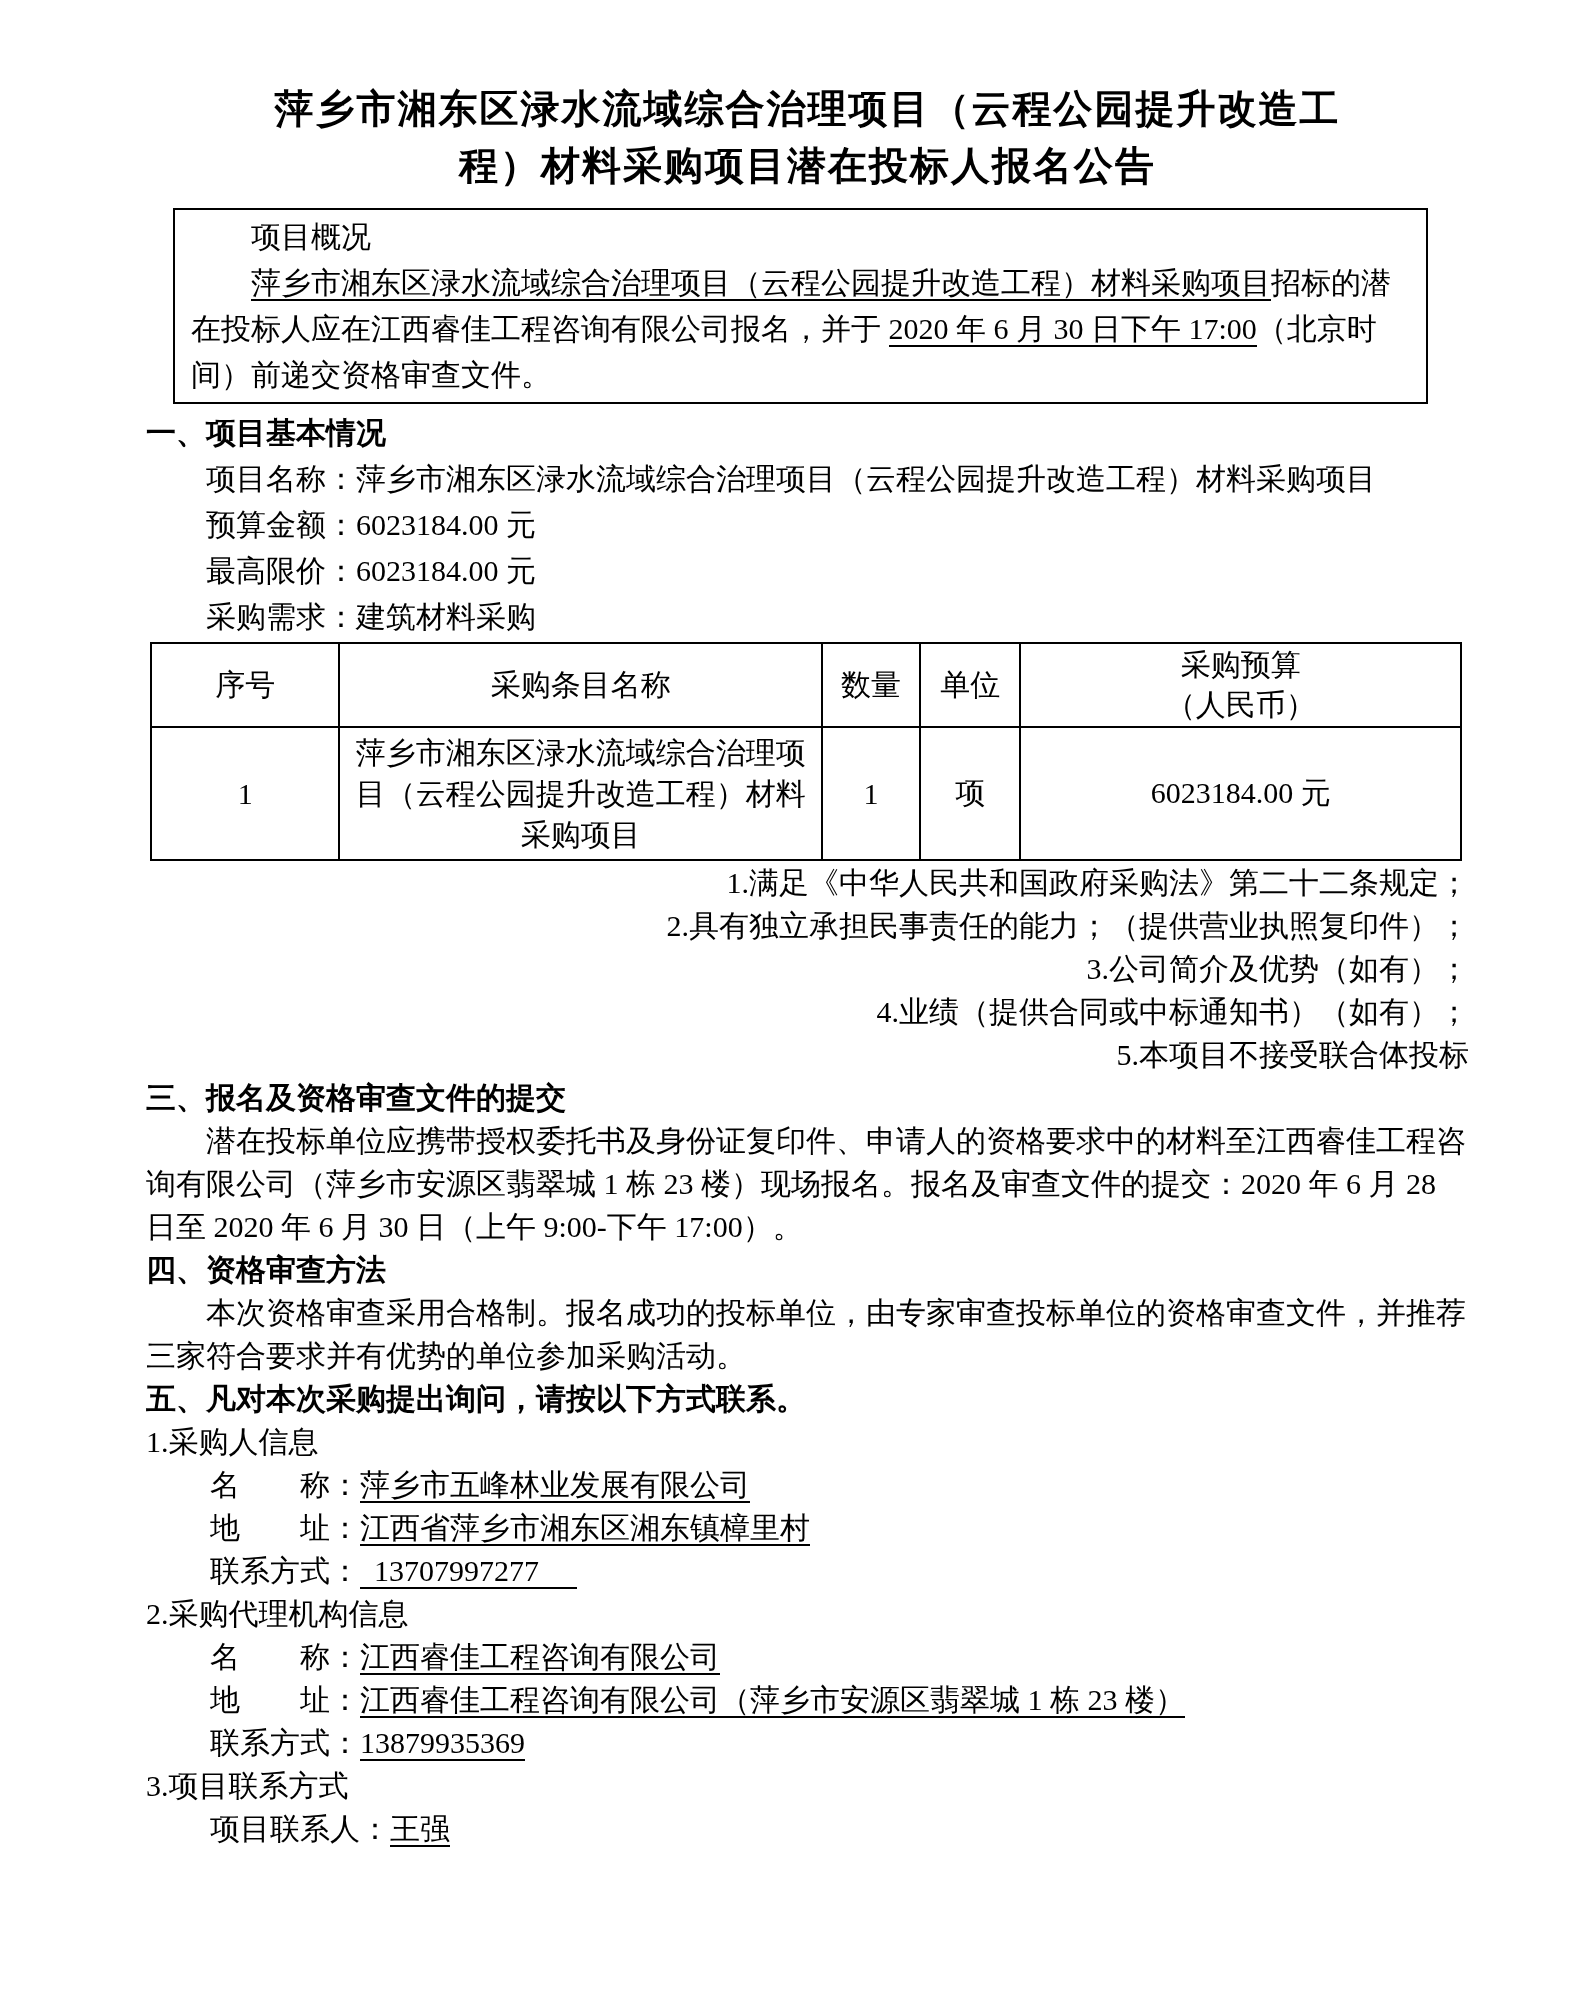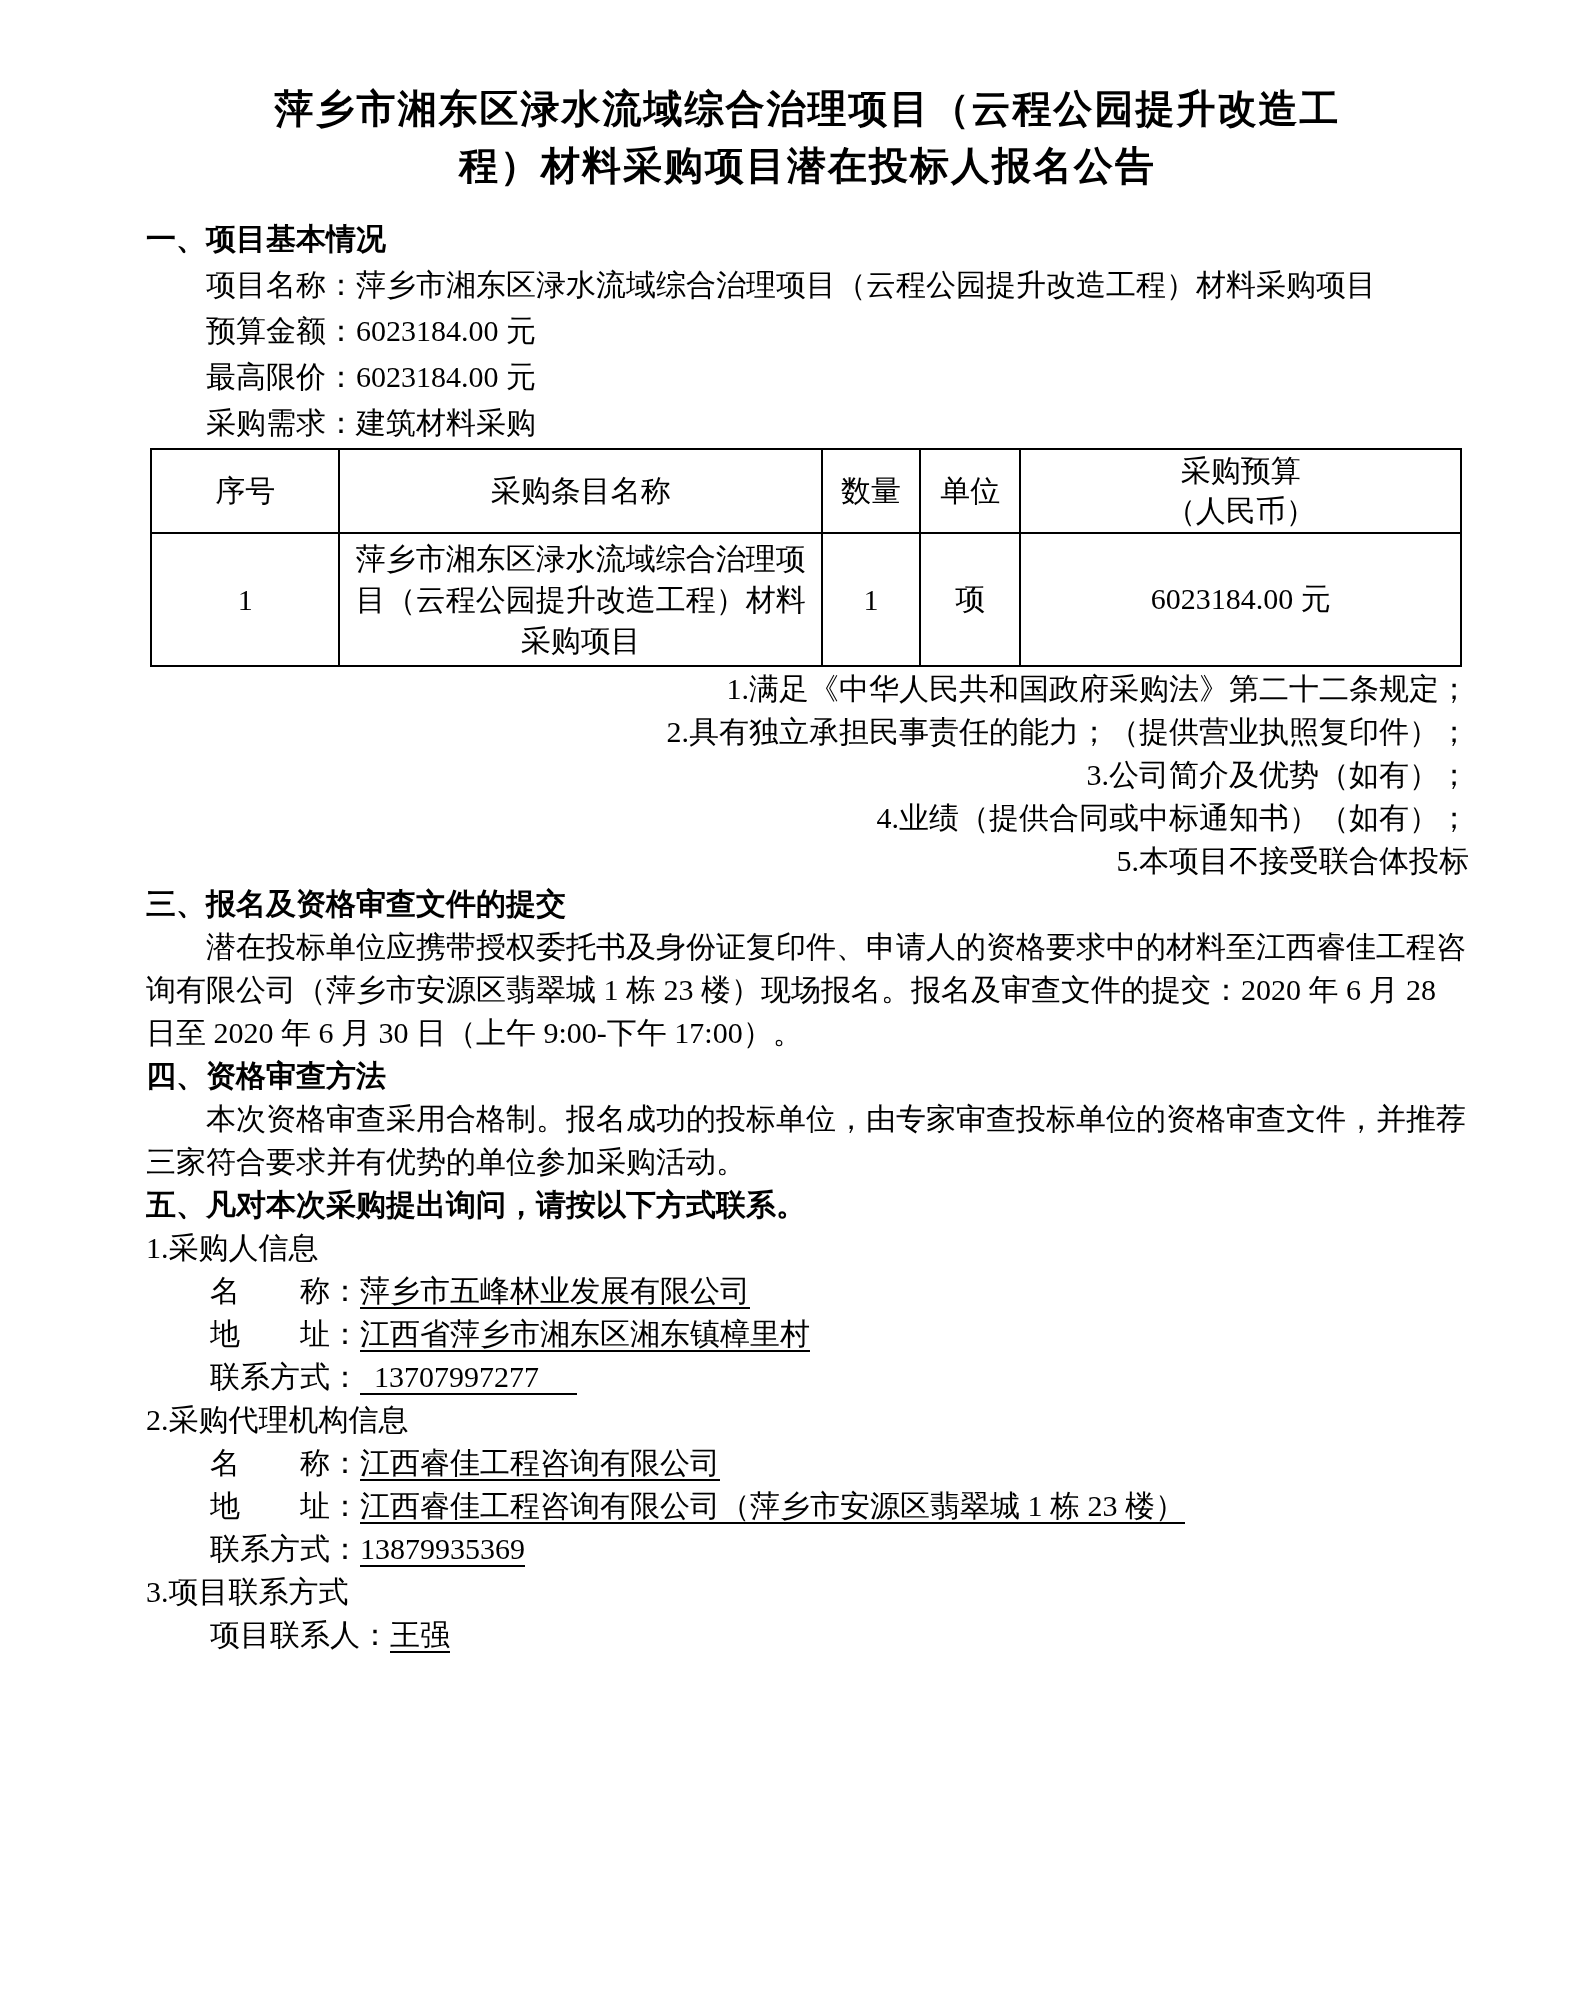--- a/index.html
+++ b/index.html
@@ -28,21 +28,21 @@
     line-height:46px;
   }
   .overview-box .head-line{ text-indent:60px; }
   .overview-box p{ margin:0; text-indent:60px; }
   .u{ border-bottom:2px solid #000; }
   .u-pad{ padding:0 38px 0 14px;text-align:right; }
   .sec-heading{
     font-family:"Liberation Sans","DejaVu Sans",sans-serif;
     font-weight:bold;
     line-height:46px;
-    margin-top:22px;
+    margin-top:6px;
   }
   .sec-heading.tight{ line-height:43px; margin-top:0; }
   .para{ text-indent:60px; line-height:46px; margin:0; }
   .para.tight{ line-height:43px; }
   .kv-line{ text-indent:60px; line-height:46px; }
   .items-table{
     border-collapse:collapse;
     table-layout:fixed;
     width:1312px;
     margin:2px 0 0 4px;
@@ -64,20 +64,24 @@
   .contact-num{ line-height:43px; }
   .contact-line{ margin-left:64px; line-height:43px; }
 </style>
 </head>
 <body>
 
 <div class="page">
 
   <h1 class="title"><span>萍乡市湘东区渌水流域综合治理项目（云程公园提升改造工</span><br><span>程）材料采购项目潜在投标人报名公告</span></h1>
 
+  <div class="overview-box">
+    <div class="head-line">项目概况</div>
+    <p><span class="u">萍乡市湘东区渌水流域综合治理项目（云程公园提升改造工程）材料采购项目</span><span>招标的潜在投标人应在江西睿佳工程咨询有限公司报名，并于 </span><span class="u">2020 年 6 月 30 日下午 17:00</span><span>（北京时间）前递交资格审查文件。</span></p>
+  </div>
 
   <div class="sec-heading">一、项目基本情况</div>
   <p class="para">项目名称：萍乡市湘东区渌水流域综合治理项目（云程公园提升改造工程）材料采购项目</p>
   <div class="kv-line">预算金额：6023184.00 元</div>
   <div class="kv-line">最高限价：6023184.00 元</div>
   <div class="kv-line">采购需求：建筑材料采购</div>
 
   <table class="items-table">
     <colgroup>
       <col style="width:188px">

